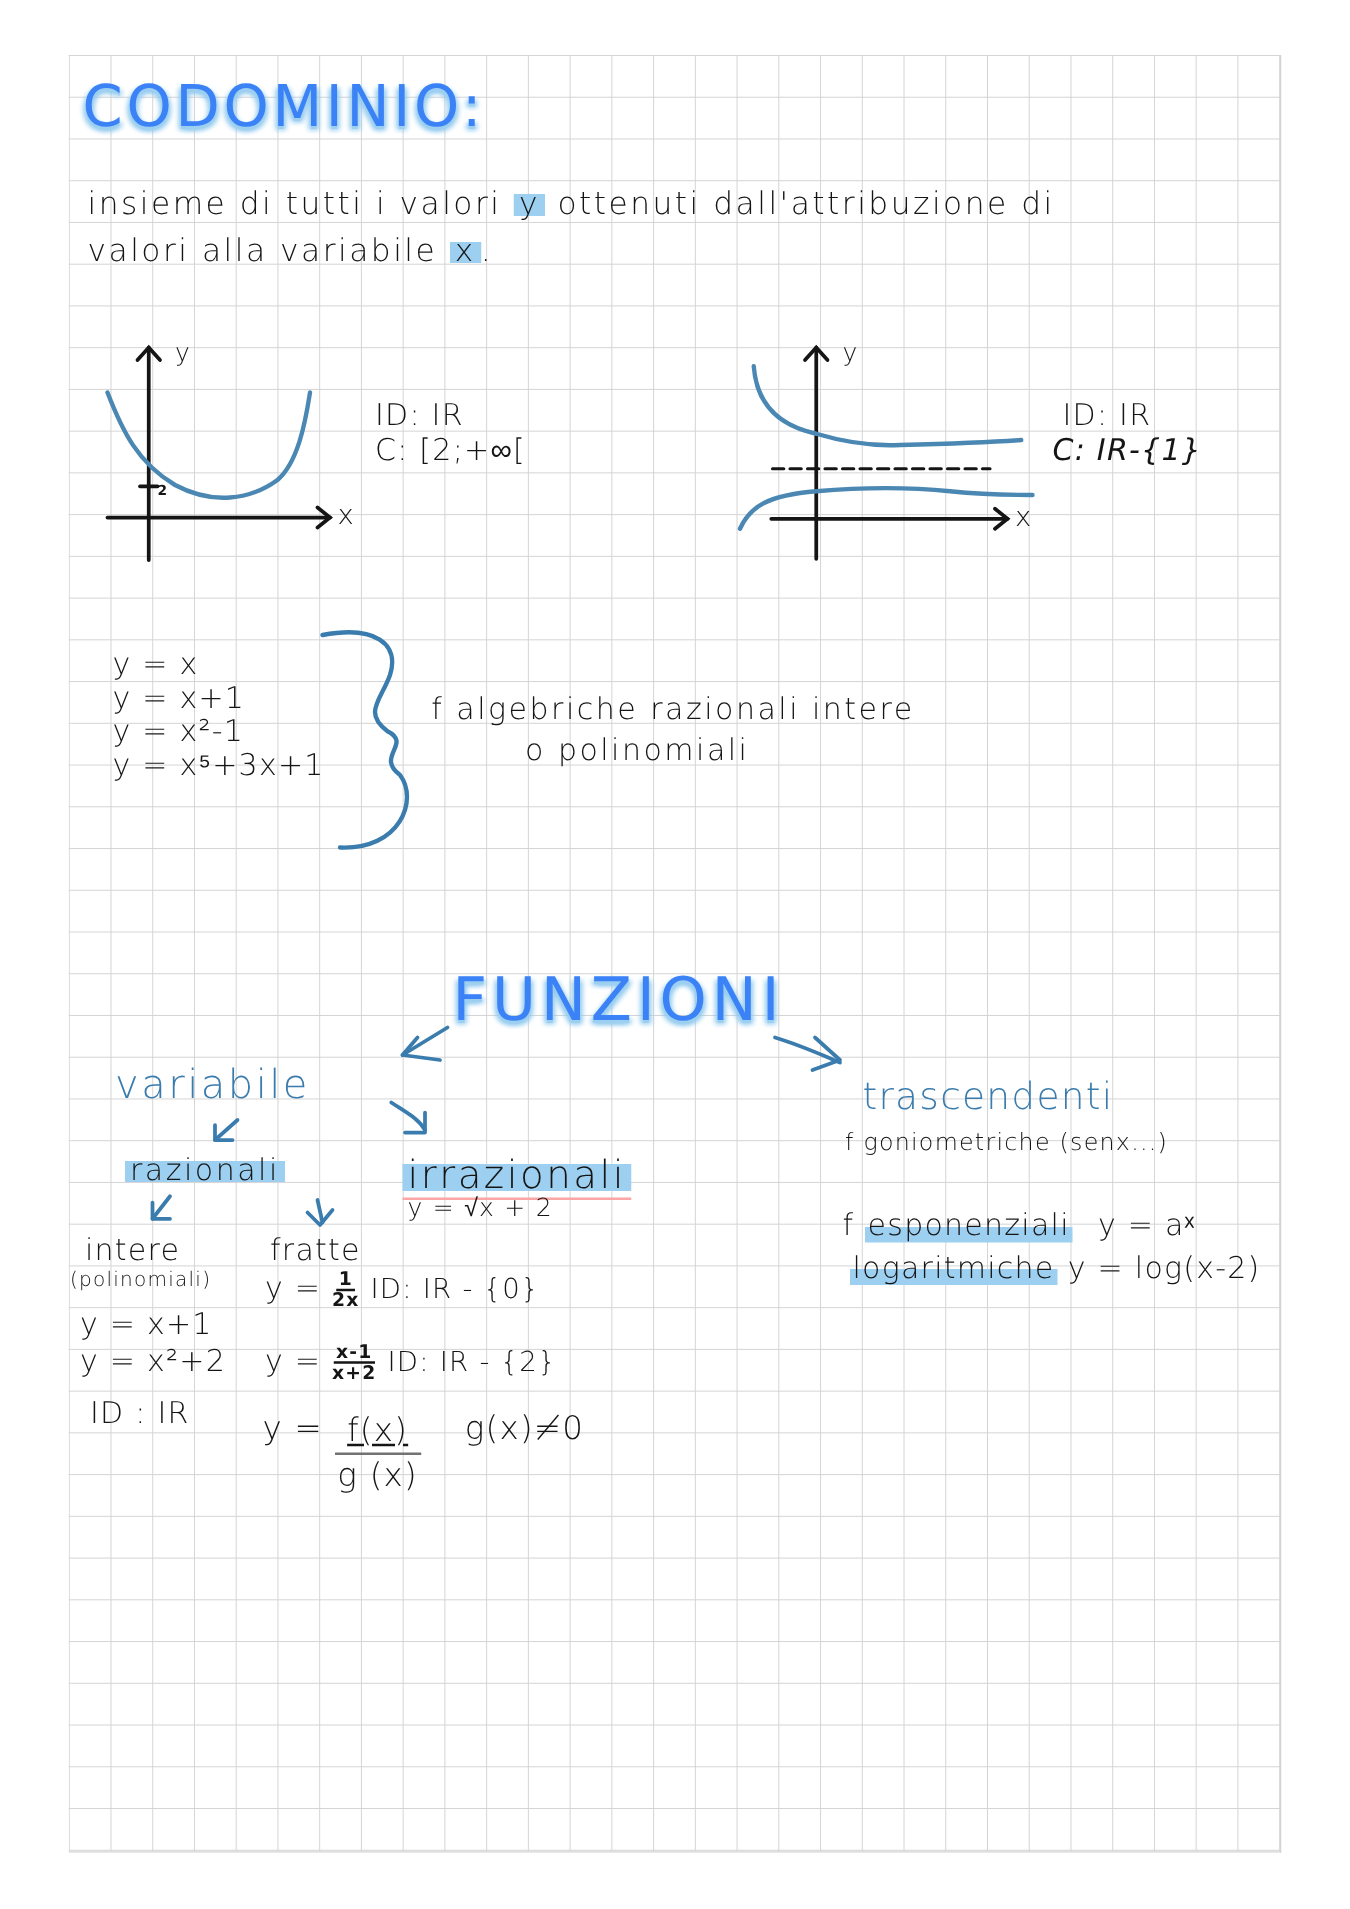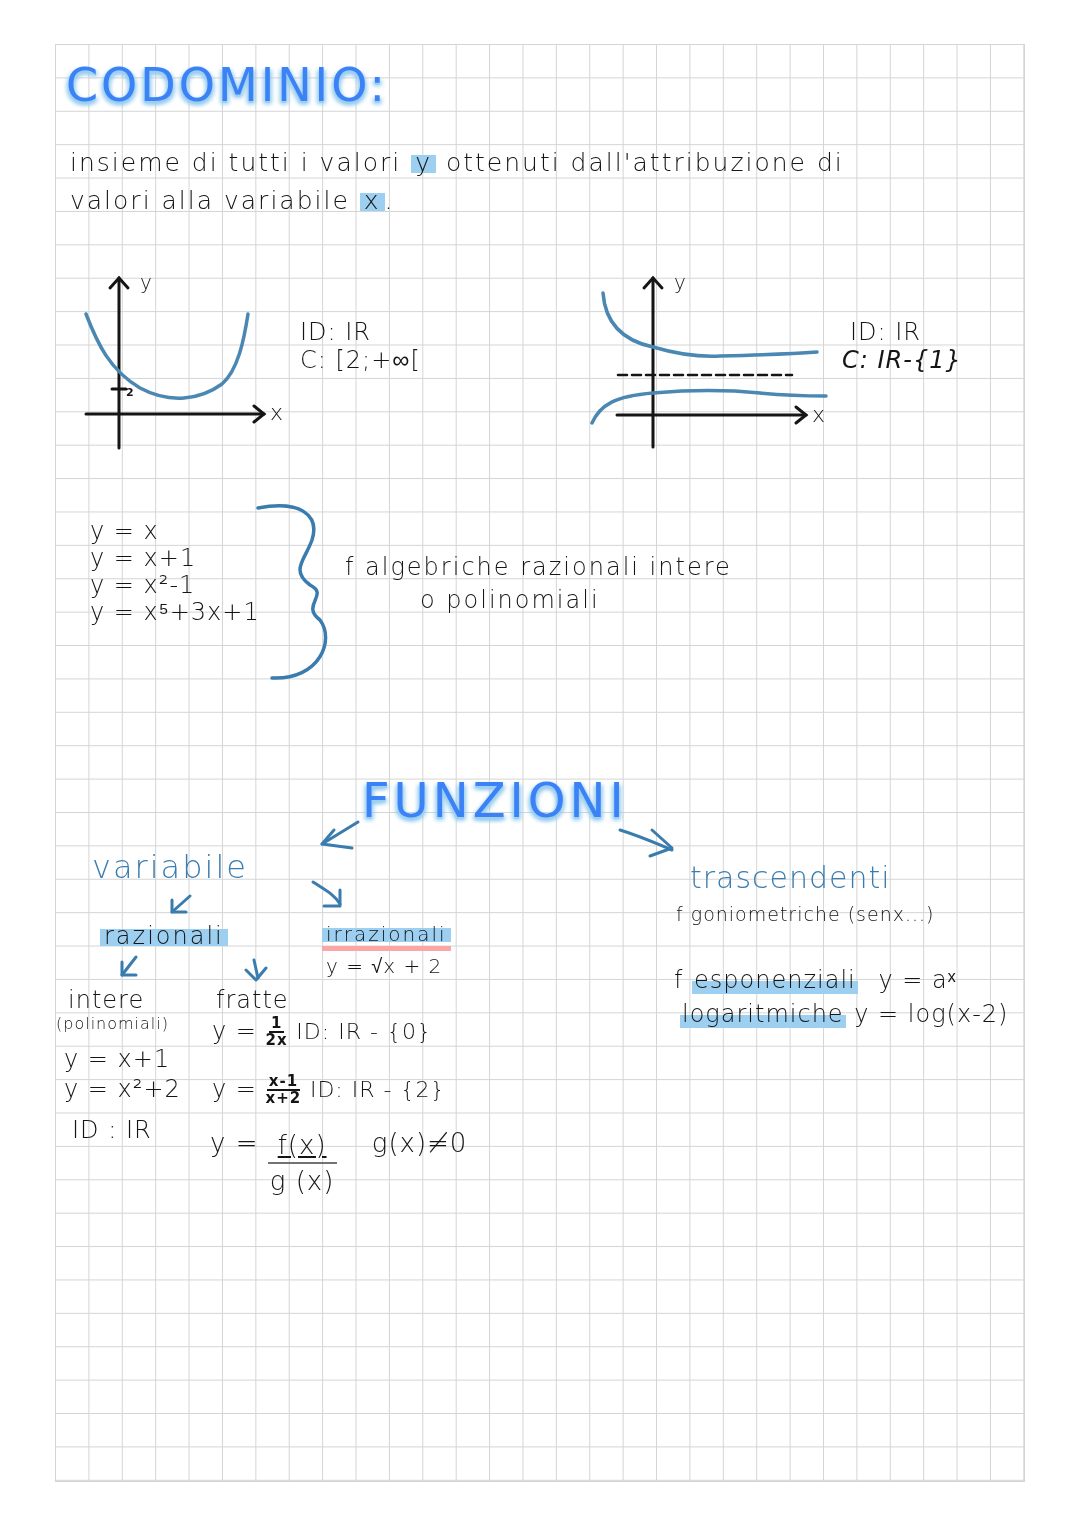--- a/index.html
+++ b/index.html
@@ -104,21 +104,21 @@
     <polyline points="122,962 122,975 136,975"></polyline>
     <path d="M254,960 L258,978"></path>
     <polyline points="246,970 256,980 266,968"></polyline>
   </g>
 </svg>
 
 <div class="abs hand blue" style="left:92px;top:848px;font-size:32px;letter-spacing:2px;">variabile</div>
 <div class="abs hand ink" style="left:100px;top:922px;font-size:24px;letter-spacing:2px;">
   <span class="hl">razionali</span>
 </div>
-<div class="abs hand ink" style="left:322px;top:922px;font-size:20px;letter-spacing:2px;border-bottom:5px solid #fca5a5;">
+<div class="abs hand ink" style="left:322px;top:922px;font-size:31px;letter-spacing:2px;border-bottom:2px solid #fca5a5;">
   <span class="hl">irrazionali</span>
 </div>
 <div class="abs hand ink" style="left:326px;top:954px;font-size:20px;">y = √x + 2</div>
 
 <div class="abs hand ink" style="left:68px;top:986px;font-size:24px;">intere</div>
 <div class="abs hand ink small" style="left:56px;top:1014px;">(polinomiali)</div>
 <div class="abs hand ink math" style="left:64px;top:1044px;line-height:30px;">
   <div>y = x+1</div>
   <div>y = x²+2</div>
 </div>

